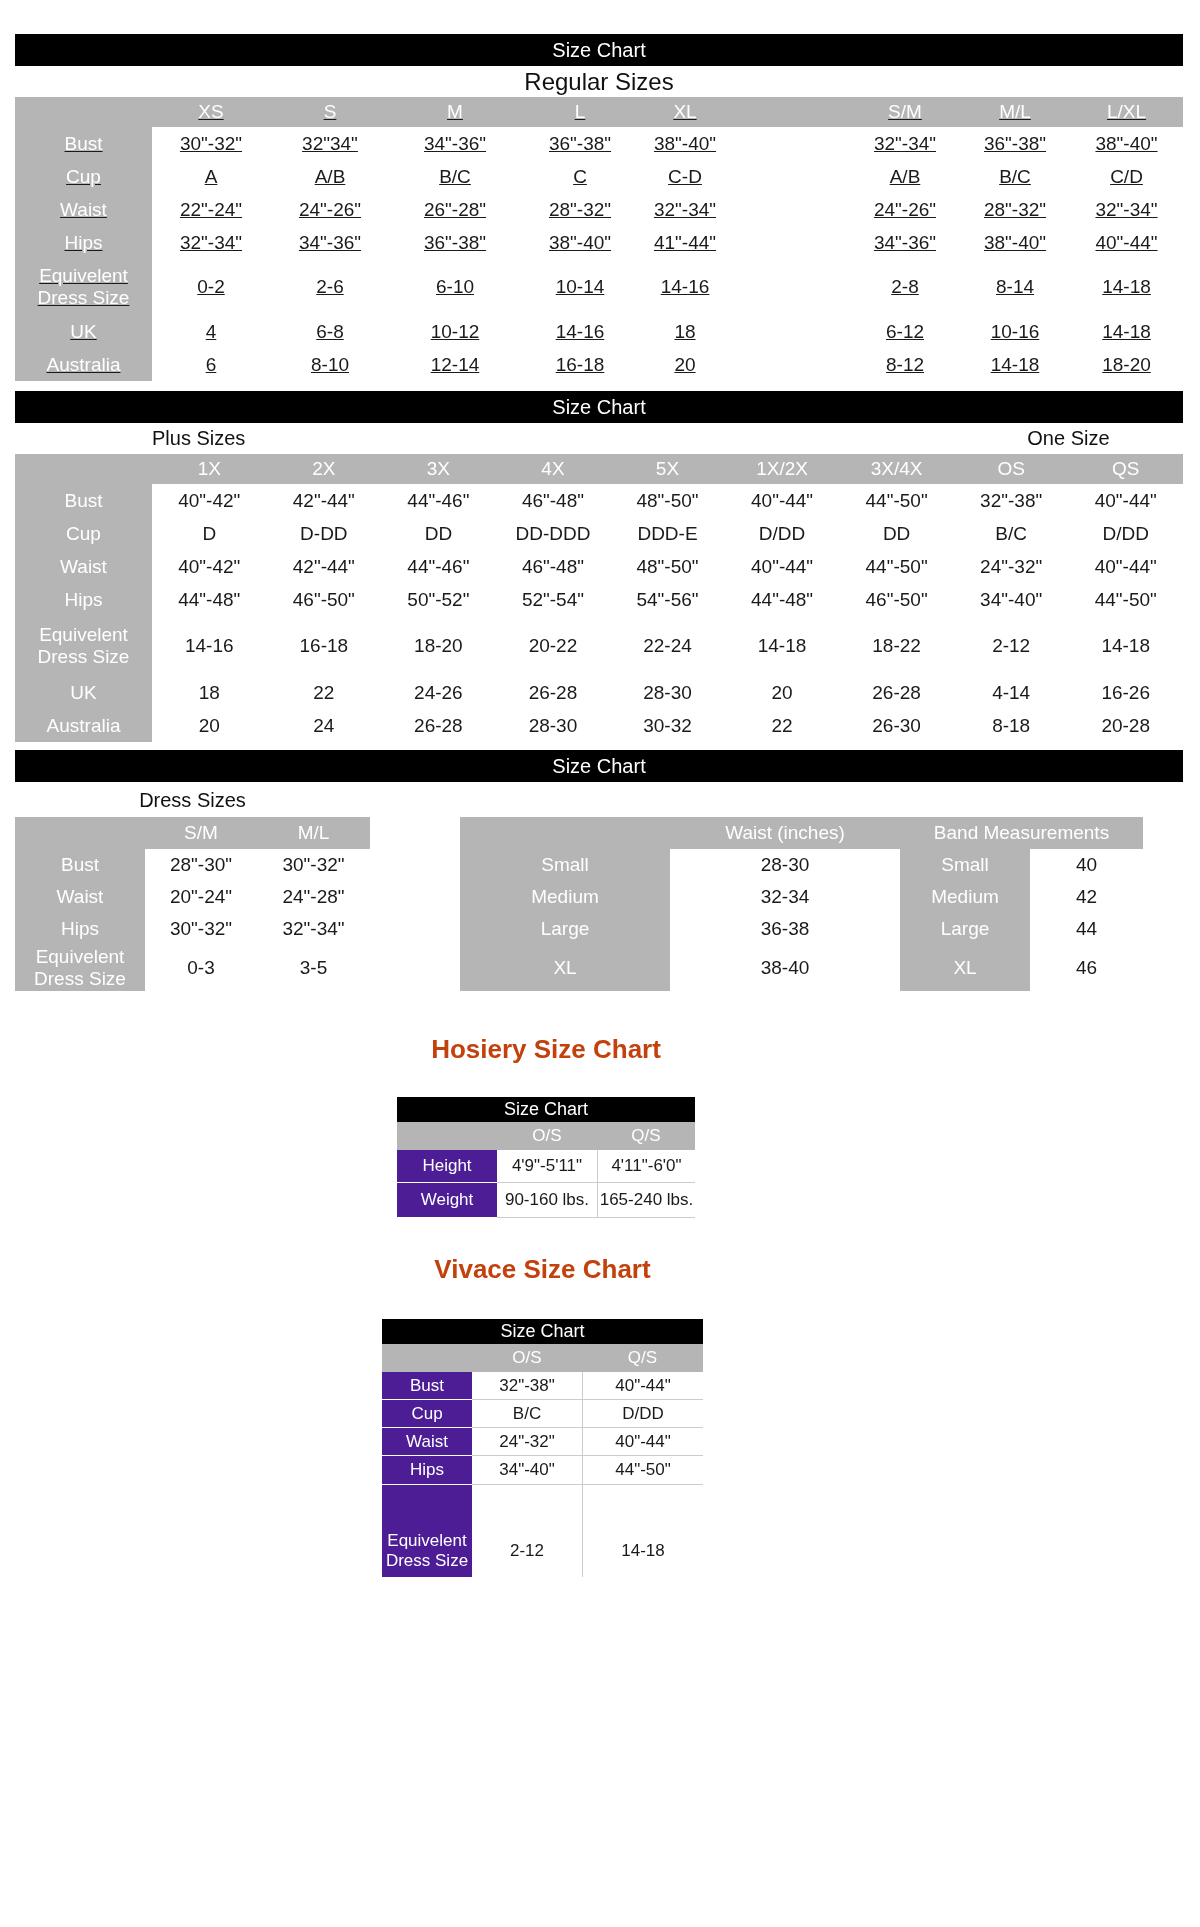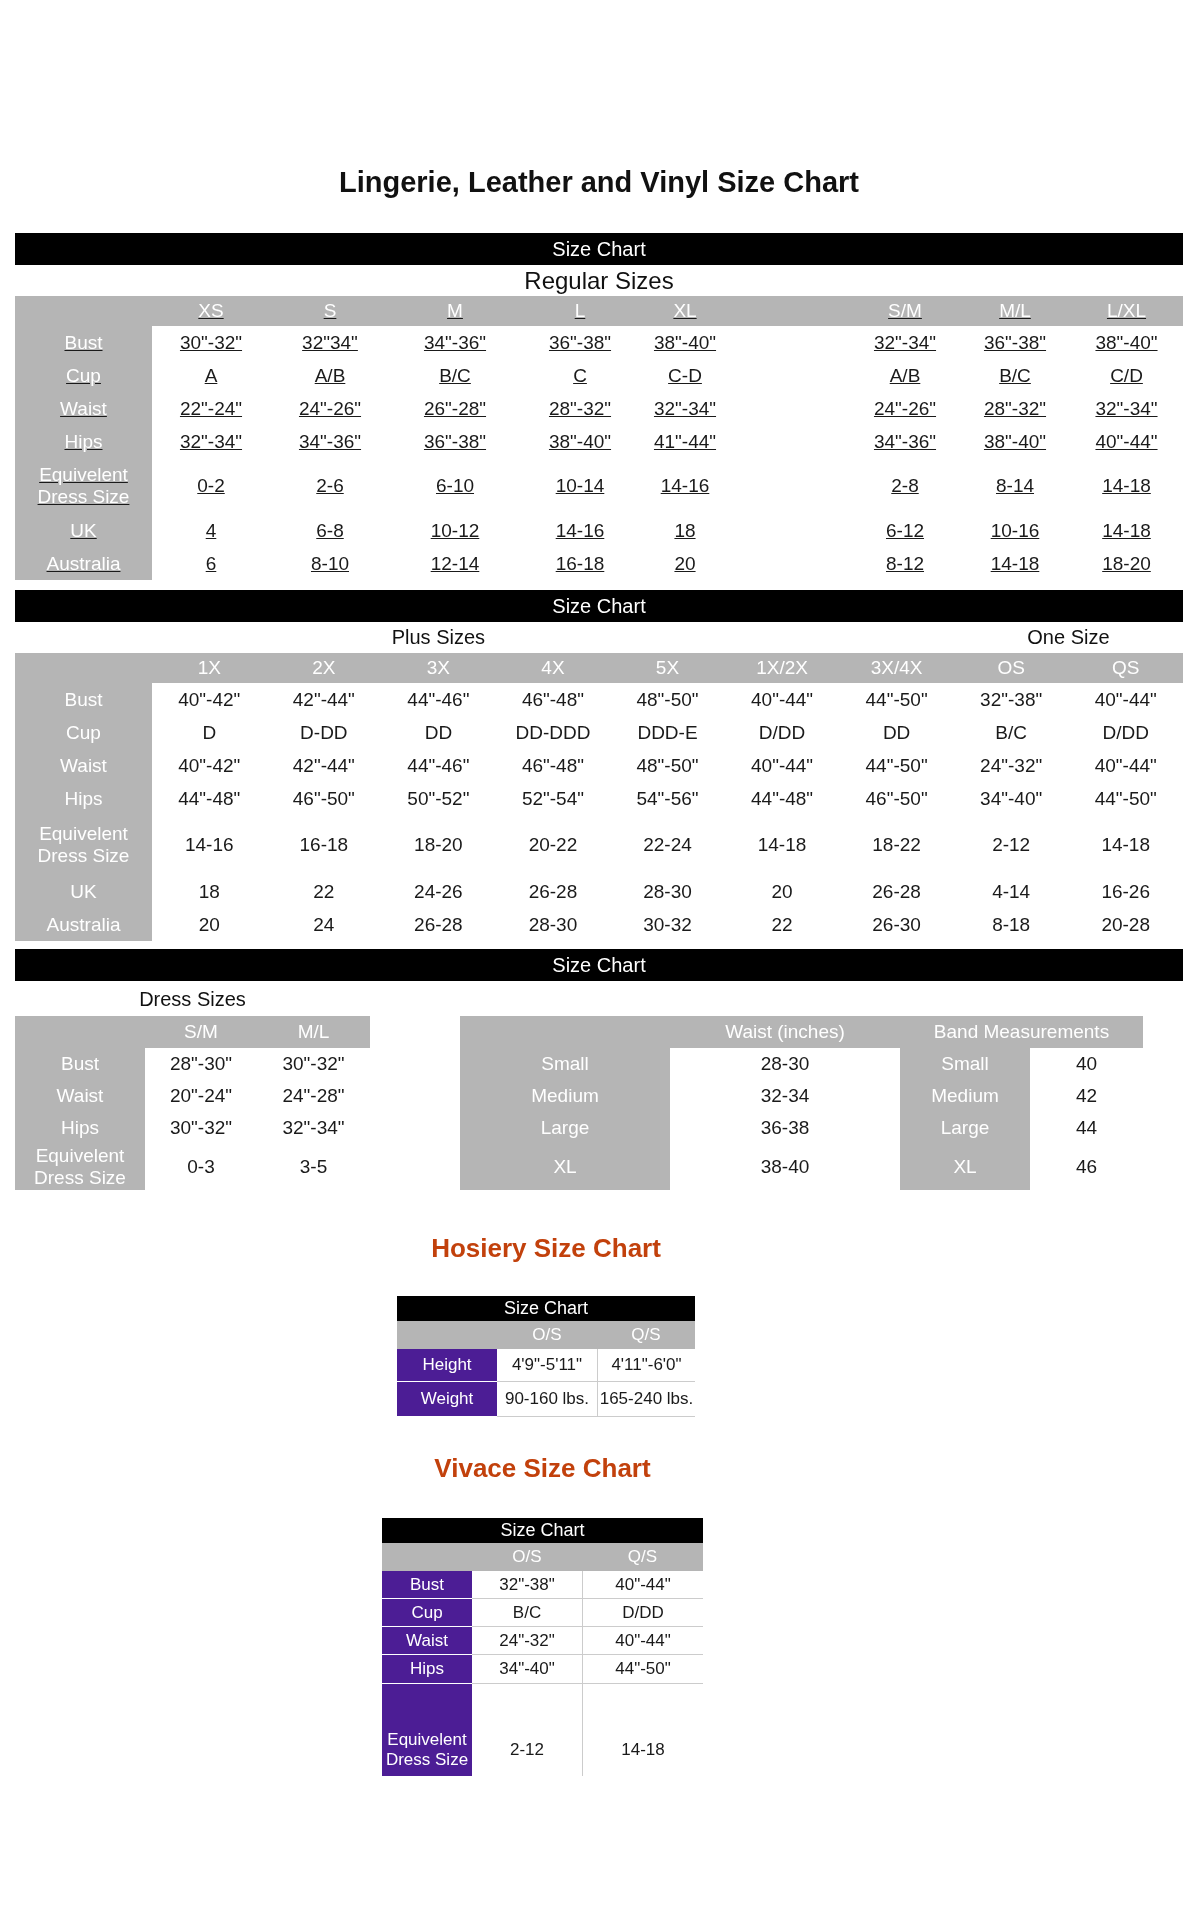--- a/index.html
+++ b/index.html
@@ -8,21 +8,21 @@
   .wrap{width:1168px;margin-left:15px;}
   .main-title{margin:0;padding-top:166px;font-size:29px;font-weight:bold;text-align:center;color:#111;}
   .black-bar{background:#000;color:#fff;height:32px;display:flex;align-items:center;justify-content:center;
              font-size:20px;margin-top:4px;}
   .black-bar.first{margin-top:34px;}
   .black-bar.mt10{margin-top:10px;}
   .black-bar.mt8{margin-top:8px;}
   .section-row{height:31px;display:flex;align-items:center;justify-content:center;font-size:24px;color:#111;}
   .plus-sec{display:grid;grid-template-columns:137px repeat(9,1fr);height:31px;align-items:center;
             font-size:20px;color:#111;}
-  .plus-sec .sec-left{grid-column:2/7;text-align:center;}
+  .plus-sec .sec-left{grid-column:2/7;text-align:left;}
   .plus-sec .sec-right{grid-column:9/11;text-align:center;}
   .grid{display:grid;}
   #regular-table{grid-template-columns:137px 118px 120px 130px 120px 90px 120px 110px 110px 113px;text-decoration:underline;}
   #plus-table{grid-template-columns:137px repeat(9,1fr);}
   .hd{background:#b5b5b5;color:#fff;display:flex;align-items:center;justify-content:center;font-size:19px;}
   .lbl{background:#b5b5b5;color:#fff;display:flex;align-items:center;justify-content:center;
        font-size:19px;text-align:center;line-height:1.15;}
   .val{background:#fff;color:#1a1a1a;display:flex;align-items:center;justify-content:center;font-size:19px;}
   .h30{height:30px;}.h32{height:32px;}.h33{height:33px;}.h46{height:46px;}.h56{height:56px;}.h60{height:60px;}
   .dual-head{display:flex;align-items:center;height:33px;margin-top:2px;font-size:20px;color:#111;}
@@ -49,21 +49,20 @@
         border-bottom:1px solid #ccc;}
   .sval.c2{border-left:1px solid #ccc;}
   .sval.nb{border-bottom:none;}
   .sh27{height:27px;}.sh28{height:28px;}.sh32{height:32px;}.sh34{height:34px;}.sh40{height:40px;}.sh52{height:52px;}
 </style>
 </head>
 <body>
 
 <div class="wrap">
 
-  <h1 class="main-title">Lingerie, Leather and Vinyl Size Chart</h1>
 
   <div class="black-bar first">
     <span>Size Chart</span>
   </div>
   <div class="section-row">Regular Sizes</div>
   <div id="regular-table" class="grid">
       <div class="hd h30"></div>
       <div class="hd h30">XS</div>
       <div class="hd h30">S</div>
       <div class="hd h30">M</div>

